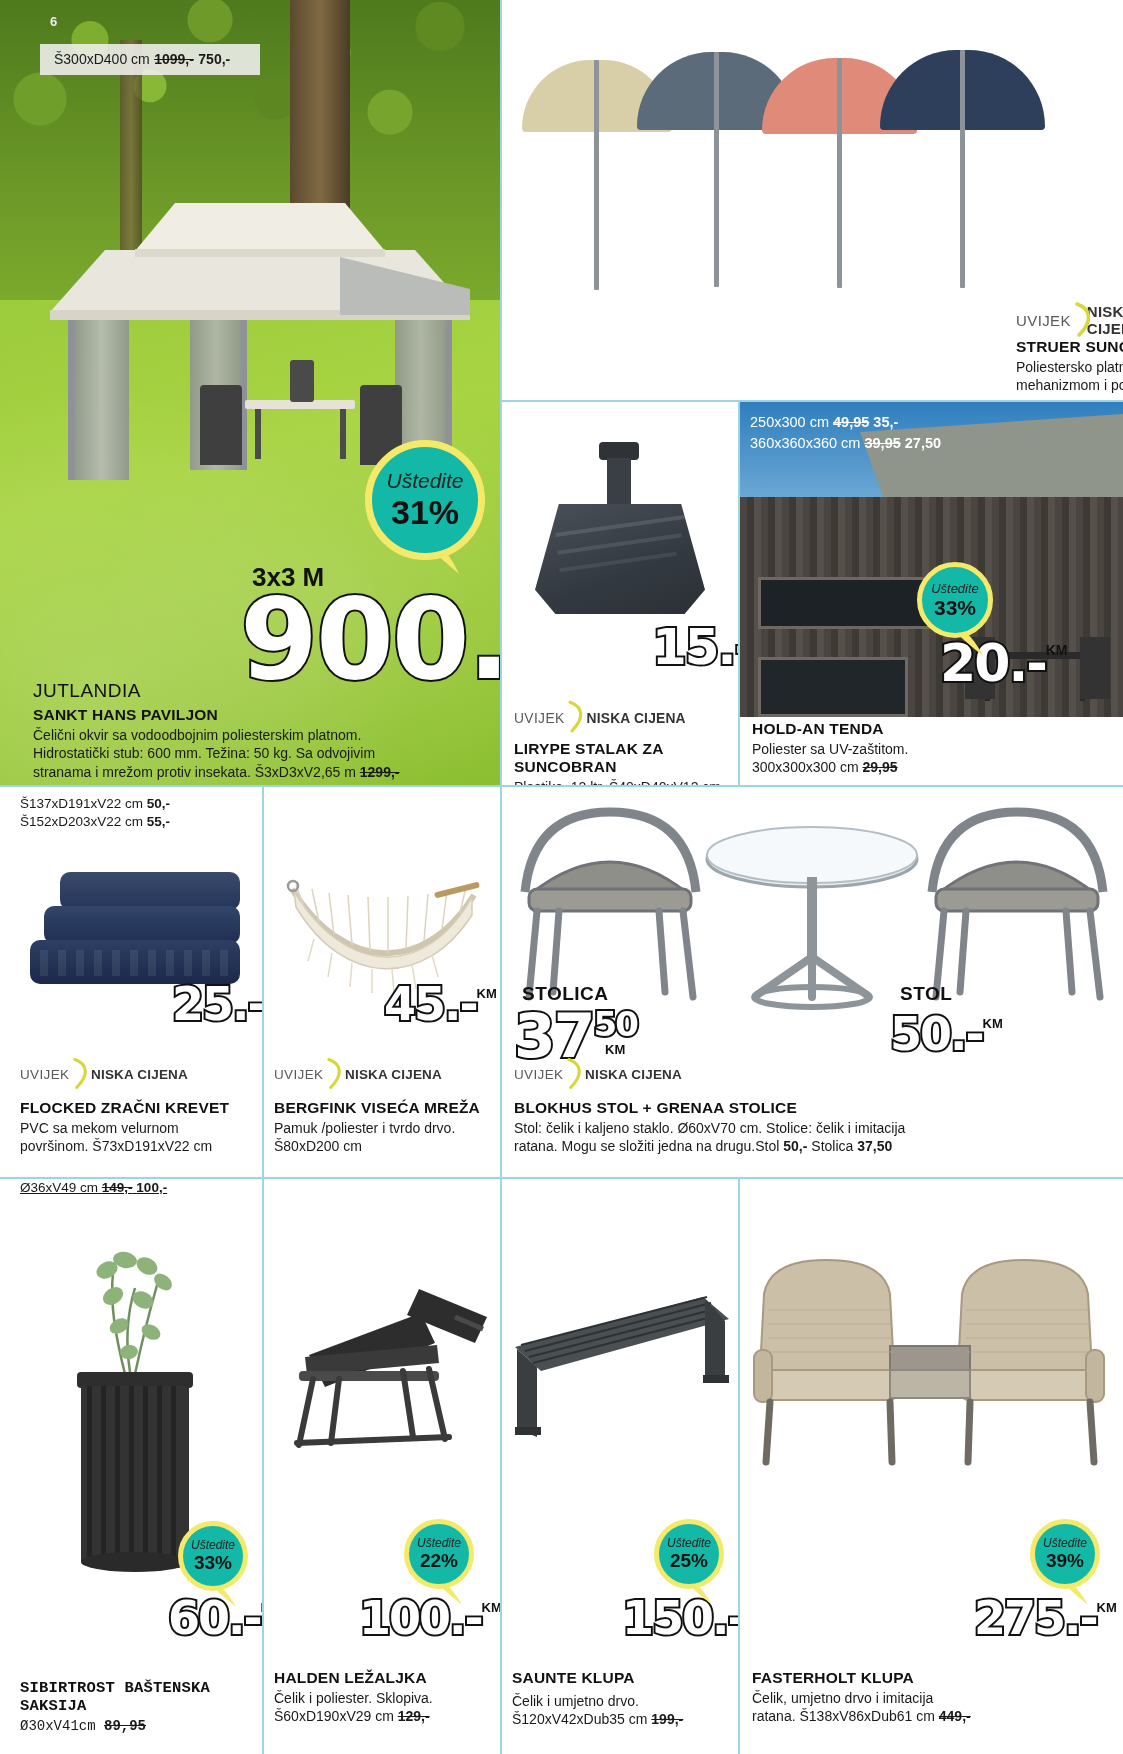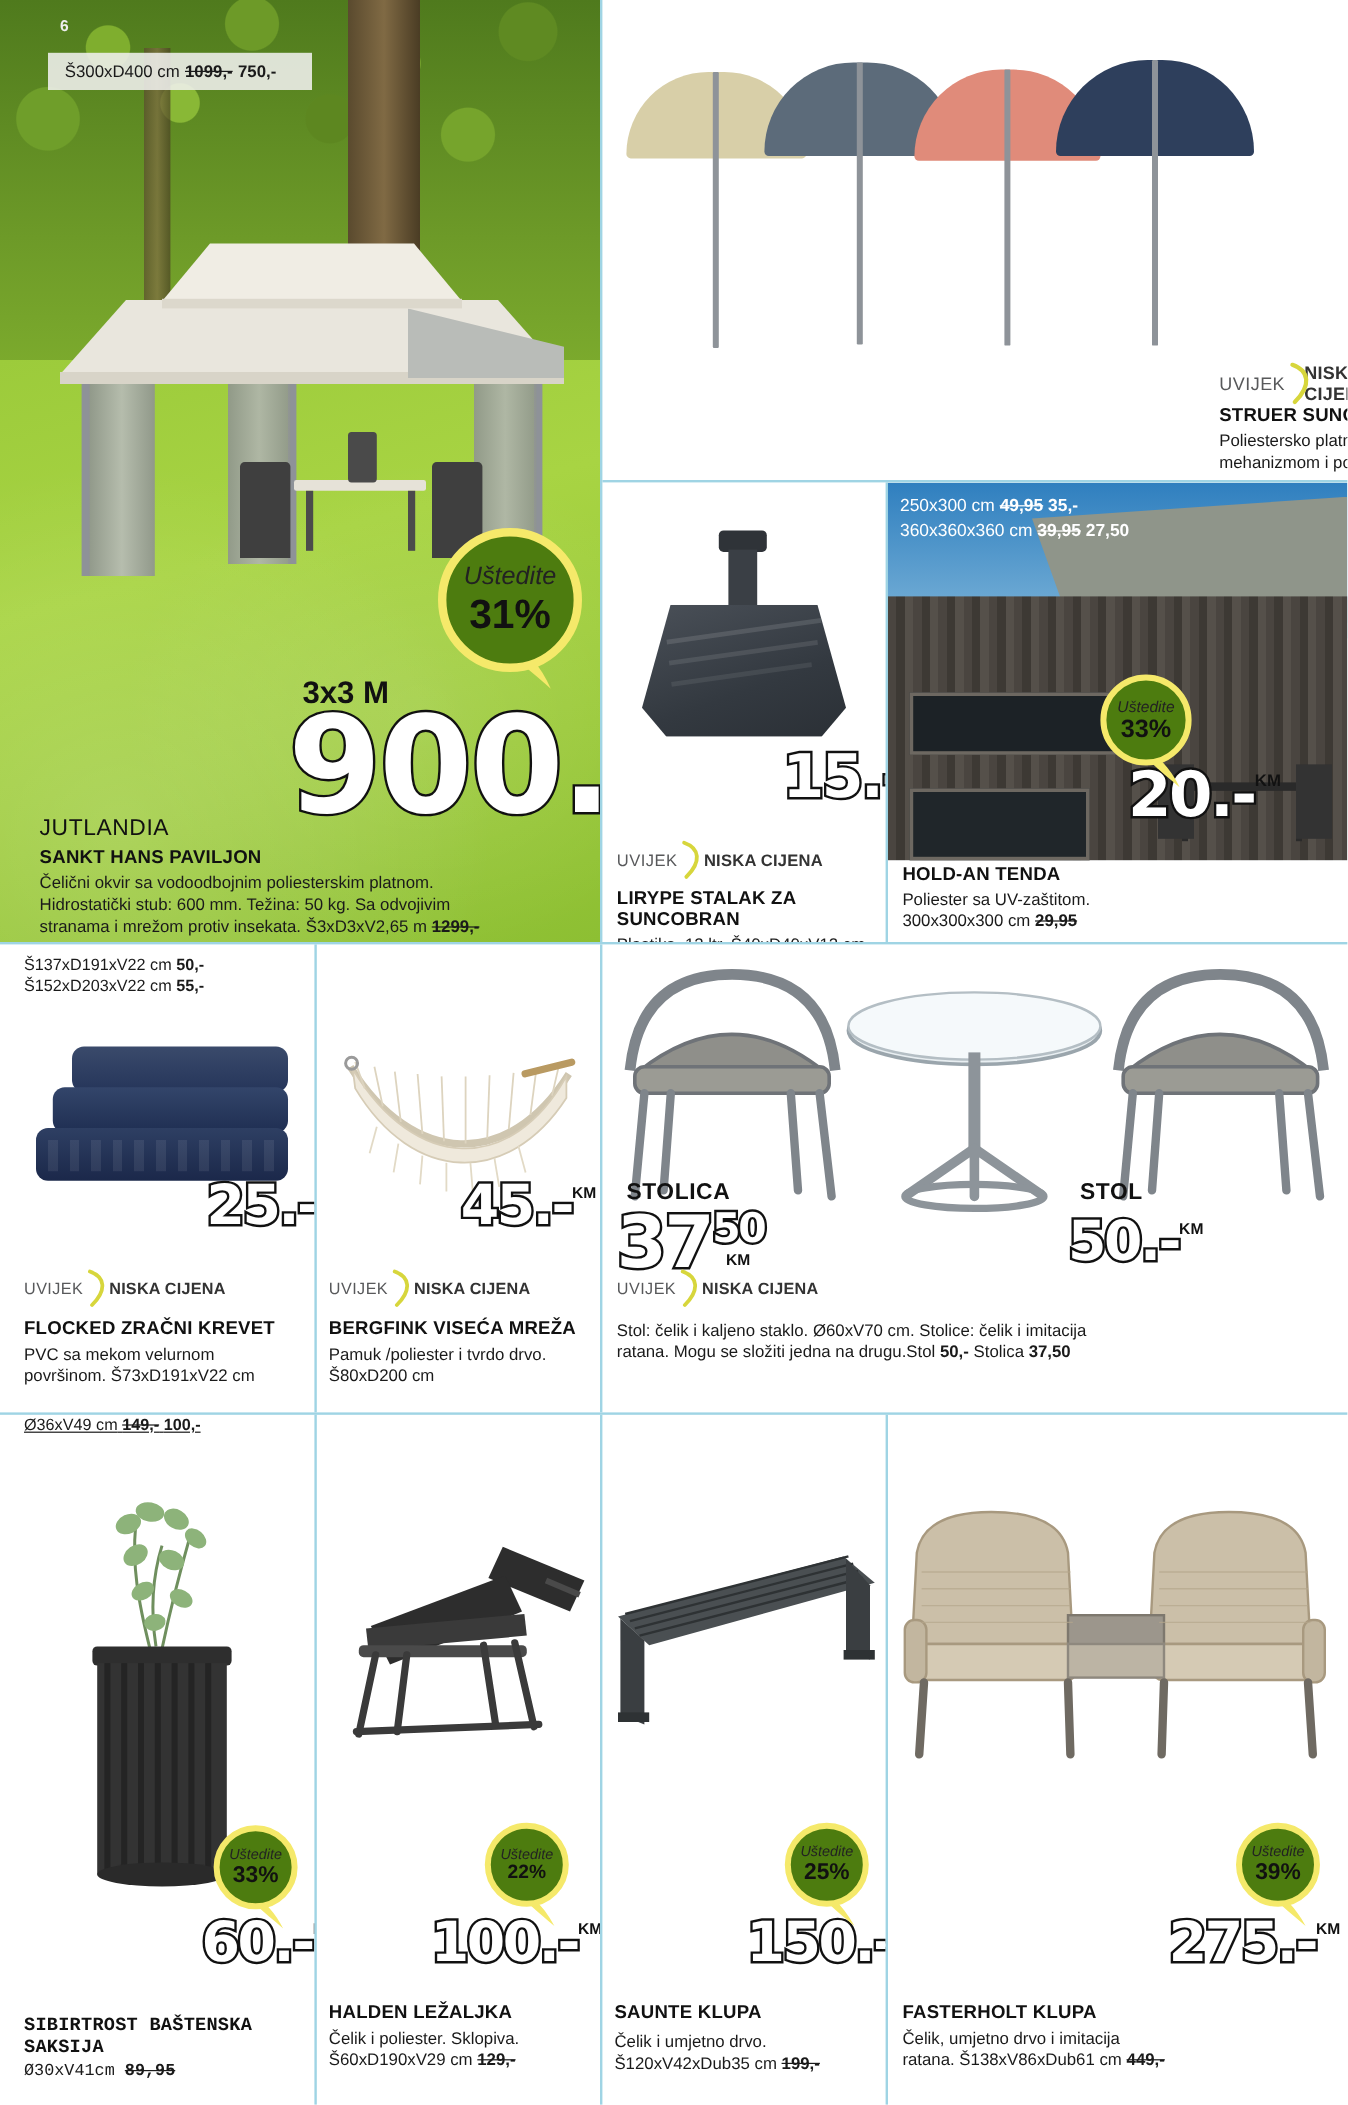--- a/index.html
+++ b/index.html
@@ -40,21 +40,21 @@
     letter-spacing: -2px;
   }
   .price-wrap { position: absolute; display: flex; align-items: flex-start; }
   .km { font-size: 17px; font-weight: bold; color: #111;
         -webkit-text-stroke: 0; letter-spacing: 0; }
 
   
   .burst { position: absolute; }
   .burst .disc {
     border-radius: 50%;
-    background: #4d7c0f;
+    background: #14b8a6;
     border: 7px solid #f5e96a;
     display: flex; flex-direction: column;
     align-items: center; justify-content: center;
     position: relative; z-index: 2;
   }
   .burst .lbl { font-style: italic; color: #222; }
   .burst .pct { font-weight: bold; color: #111; }
   .burst .tail { position: absolute; z-index: 1; }
 
   
@@ -448,20 +448,21 @@
       <span class="u1">UVIJEK</span>
       <span class="swoosh">
         <svg width="28" height="38" viewBox="0 0 28 38">
             <path d="M8 3 C22 8, 24 20, 10 34" stroke="#d7d63c" stroke-width="3.5" fill="none" stroke-linecap="round"></path>
           </svg>
       </span>
       <span class="u2">NISKA CIJENA</span>
     </div>
 
     <div style="position:absolute;left:12px;top:312px;width:610px;">
+      <div class="ptitle" style="margin-bottom:2px;">BLOKHUS STOL + GRENAA STOLICE</div>
       <div class="pdesc">Stol: čelik i kaljeno staklo. Ø60xV70 cm. Stolice: čelik i imitacija</div>
       <div class="pdesc">
         <span>ratana. Mogu se složiti jedna na drugu.Stol </span><span class="bold">50,-</span><span> Stolica </span><span class="bold">37,50</span>
       </div>
     </div>
   </div>
 
   <div class="cell" style="left:0;top:1179px;width:262px;height:575px;">
     <div style="position:absolute;left:20px;top:0;text-decoration:underline;" class="dimline">
       <span>Ø36xV49 cm</span>
@@ -538,21 +539,21 @@
         <path d="M186 58 L214 70" stroke="#4a4a4a" stroke-width="5"></path>
       </svg>
     </div>
 
     <div class="burst" style="left:140px;top:340px;width:76px;height:72px;">
       <svg class="tail" style="left:14px;top:44px;" width="48" height="48" viewBox="0 0 48 48">
         <path d="M4 3 C20 12, 34 23, 44 42 C31 31, 17 20, 4 3 Z" fill="#f5e96a"></path>
       </svg>
       <div class="disc" style="width:70px;height:70px;border-width:5px;">
         <div class="lbl" style="font-size:12px;">Uštedite</div>
-        <div class="pct" style="font-size:16px;">22%</div>
+        <div class="pct" style="font-size:19px;">22%</div>
       </div>
     </div>
 
     <div class="price-wrap" style="left:95px;top:418px;">
       <span class="price" style="font-size:46px;line-height:.92;">100</span>
       <span class="price" style="font-size:46px;line-height:.92;">.-</span>
       <span class="km" style="font-size:13px;margin-top:3px;">KM</span>
     </div>
 
     <div style="position:absolute;left:10px;top:490px;width:240px;">

